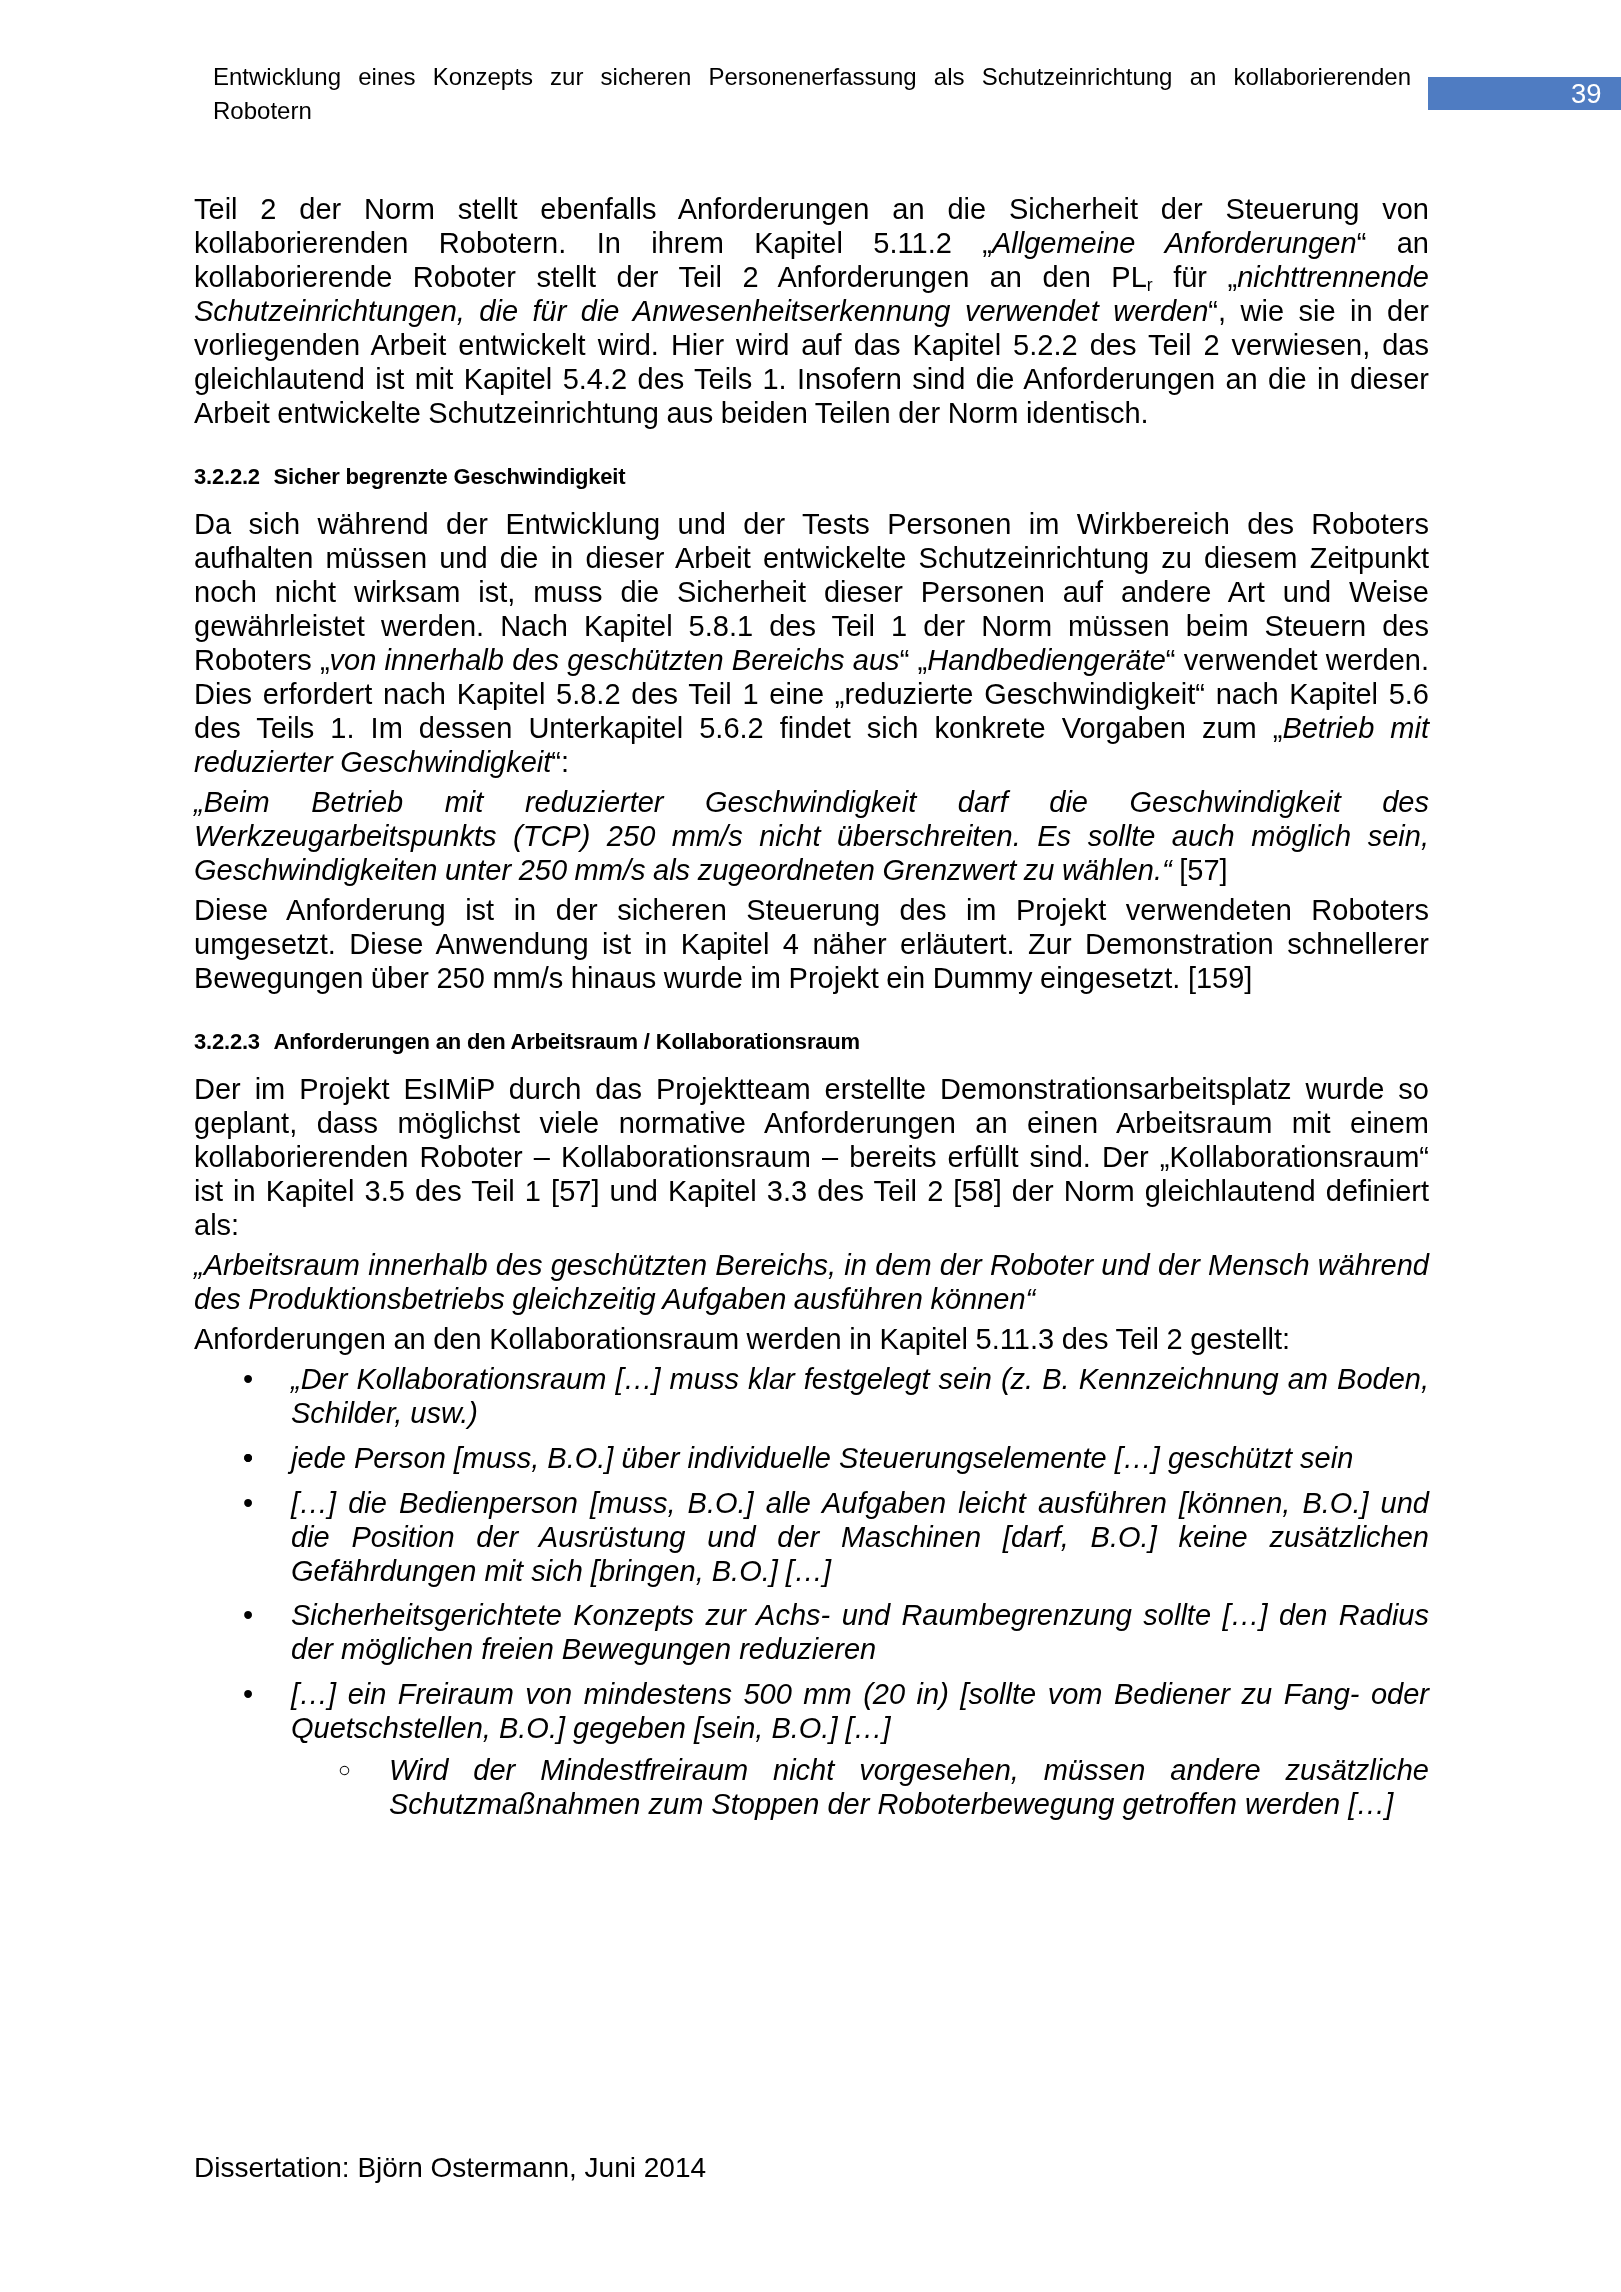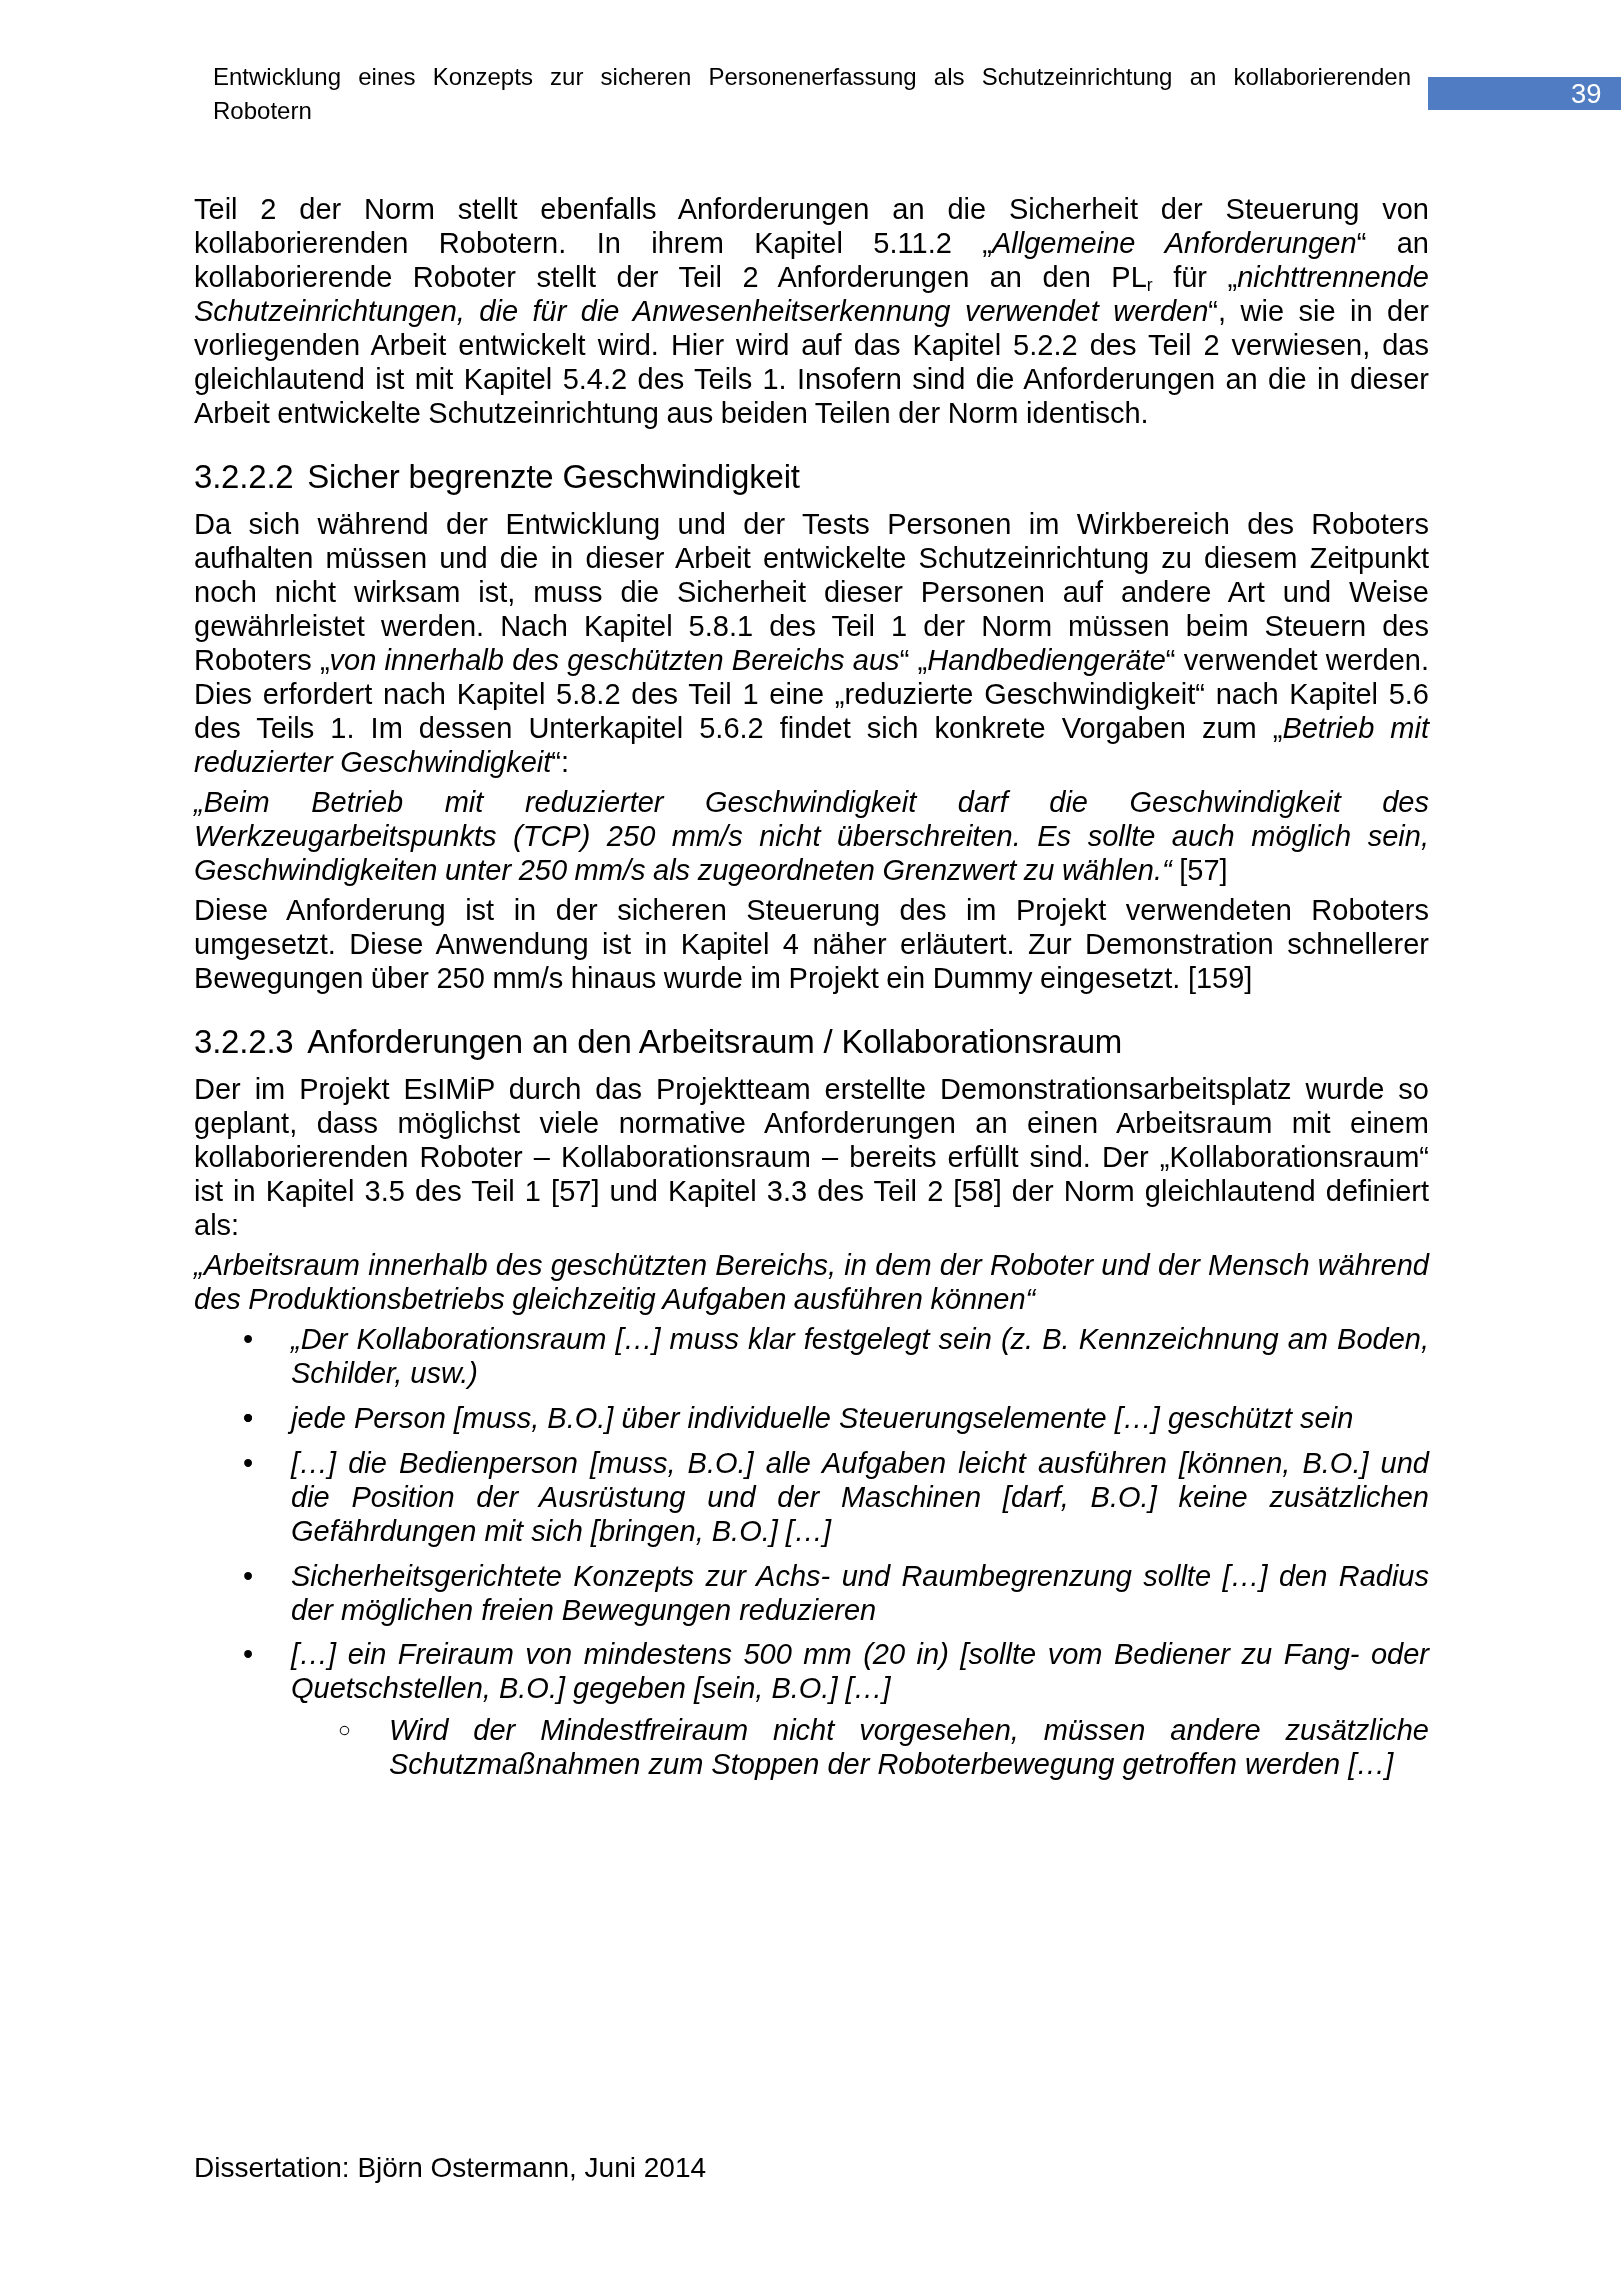--- a/index.html
+++ b/index.html
@@ -50,23 +50,23 @@
       font-size: 29px;
       line-height: 34px;
     }
     .content p {
       margin: 0 0 5.9px 0;
       text-align: justify;
       word-spacing: -0.5px;
     }
     .content h3 {
       margin: 26.5px 0 11.8px 0;
-      font-size: 33px;
+      font-size: 22px;
       line-height: 39px;
-      font-weight: normal;
+      font-weight: bold;
       letter-spacing: -0.2px;
     }
     .content h3 .num {
       margin-right: 13.7px;
     }
     .it { font-style: italic; }
     .sub { font-size: 17.6px; vertical-align: -3.9px; line-height: 0; }
     ul.req-list {
       list-style: none;
       margin: 0;
@@ -132,20 +132,21 @@
   <p><span class="it">„Beim Betrieb mit reduzierter Geschwindigkeit darf die Geschwindigkeit des Werkzeugarbeitspunkts (TCP) 250 mm/s nicht überschreiten. Es sollte auch möglich sein, Geschwindigkeiten unter 250 mm/s als zugeordneten Grenzwert zu wählen.“</span><span> [57]</span></p>
 
   <p>Diese Anforderung ist in der sicheren Steuerung des im Projekt verwendeten Roboters umgesetzt. Diese Anwendung ist in Kapitel 4 näher erläutert. Zur Demonstration schnellerer Bewegungen über 250 mm/s hinaus wurde im Projekt ein Dummy eingesetzt. [159]</p>
 
   <h3><span class="num">3.2.2.3</span><span>Anforderungen an den Arbeitsraum / Kollaborationsraum</span></h3>
 
   <p>Der im Projekt EsIMiP durch das Projektteam erstellte Demonstrationsarbeitsplatz wurde so geplant, dass möglichst viele normative Anforderungen an einen Arbeitsraum mit einem kollaborierenden Roboter – Kollaborationsraum – bereits erfüllt sind. Der „Kollaborationsraum“ ist in Kapitel 3.5 des Teil 1 [57] und Kapitel 3.3 des Teil 2 [58] der Norm gleichlautend definiert als:</p>
 
   <p class="it">„Arbeitsraum innerhalb des geschützten Bereichs, in dem der Roboter und der Mensch während des Produktionsbetriebs gleichzeitig Aufgaben ausführen können“</p>
 
+  <p>Anforderungen an den Kollaborationsraum werden in Kapitel 5.11.3 des Teil 2 gestellt:</p>
 
   <ul class="req-list">
     <li><span class="bullet">•</span><span>„Der Kollaborationsraum […] muss klar festgelegt sein (z. B. Kennzeichnung am Boden, Schilder, usw.)</span></li>
     <li><span class="bullet">•</span></li>
     <li><span class="bullet">•</span><span>jede Person [muss, B.O.] über individuelle Steuerungselemente […] geschützt sein</span></li>
     <li><span class="bullet">•</span><span>[…] die Bedienperson [muss, B.O.] alle Aufgaben leicht ausführen [können, B.O.] und die Position der Ausrüstung und der Maschinen [darf, B.O.] keine zusätzlichen Gefährdungen mit sich [bringen, B.O.] […]</span></li>
     <li><span class="bullet">•</span><span>Sicherheitsgerichtete Konzepts zur Achs- und Raumbegrenzung sollte […] den Radius der möglichen freien Bewegungen reduzieren</span></li>
     <li><span class="bullet">•</span><span>[…] ein Freiraum von mindestens 500 mm (20 in) [sollte vom Bediener zu Fang- oder Quetschstellen, B.O.] gegeben [sein, B.O.] […]</span>
       <ul class="sub-list">
         <li><span class="bullet">○</span><span>Wird der Mindestfreiraum nicht vorgesehen, müssen andere zusätzliche Schutzmaßnahmen zum Stoppen der Roboterbewegung getroffen werden […]</span></li>

